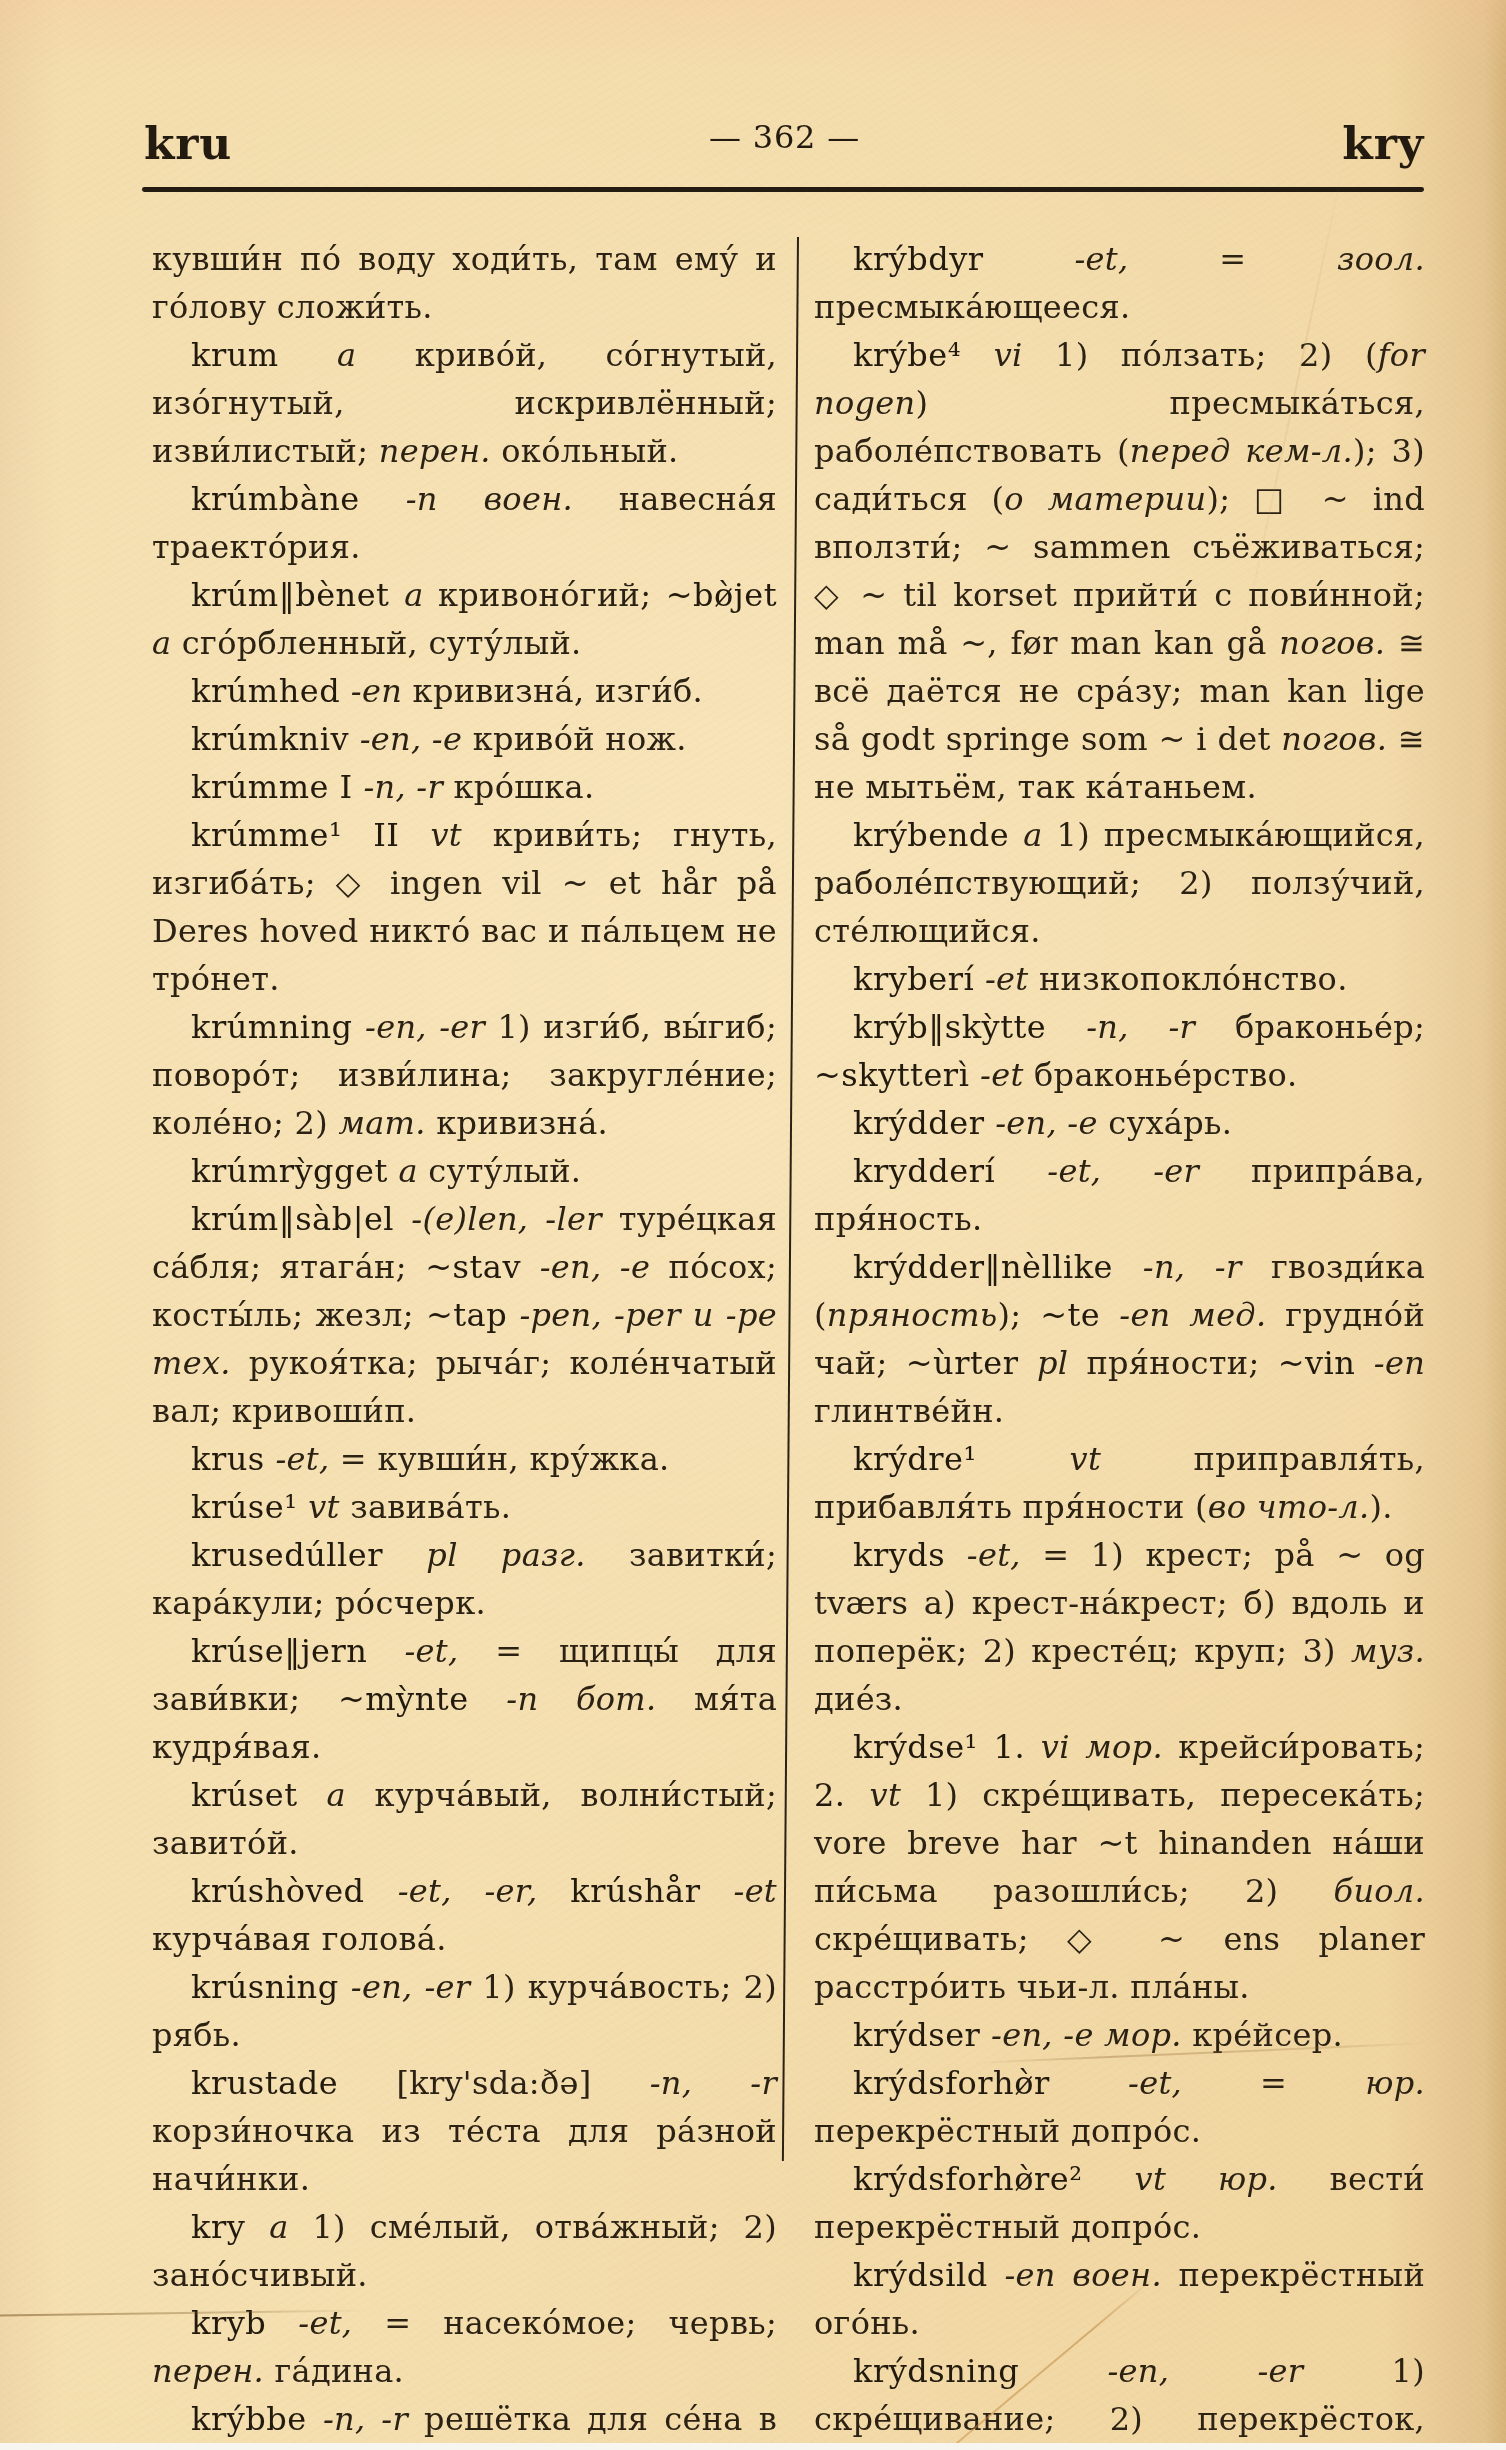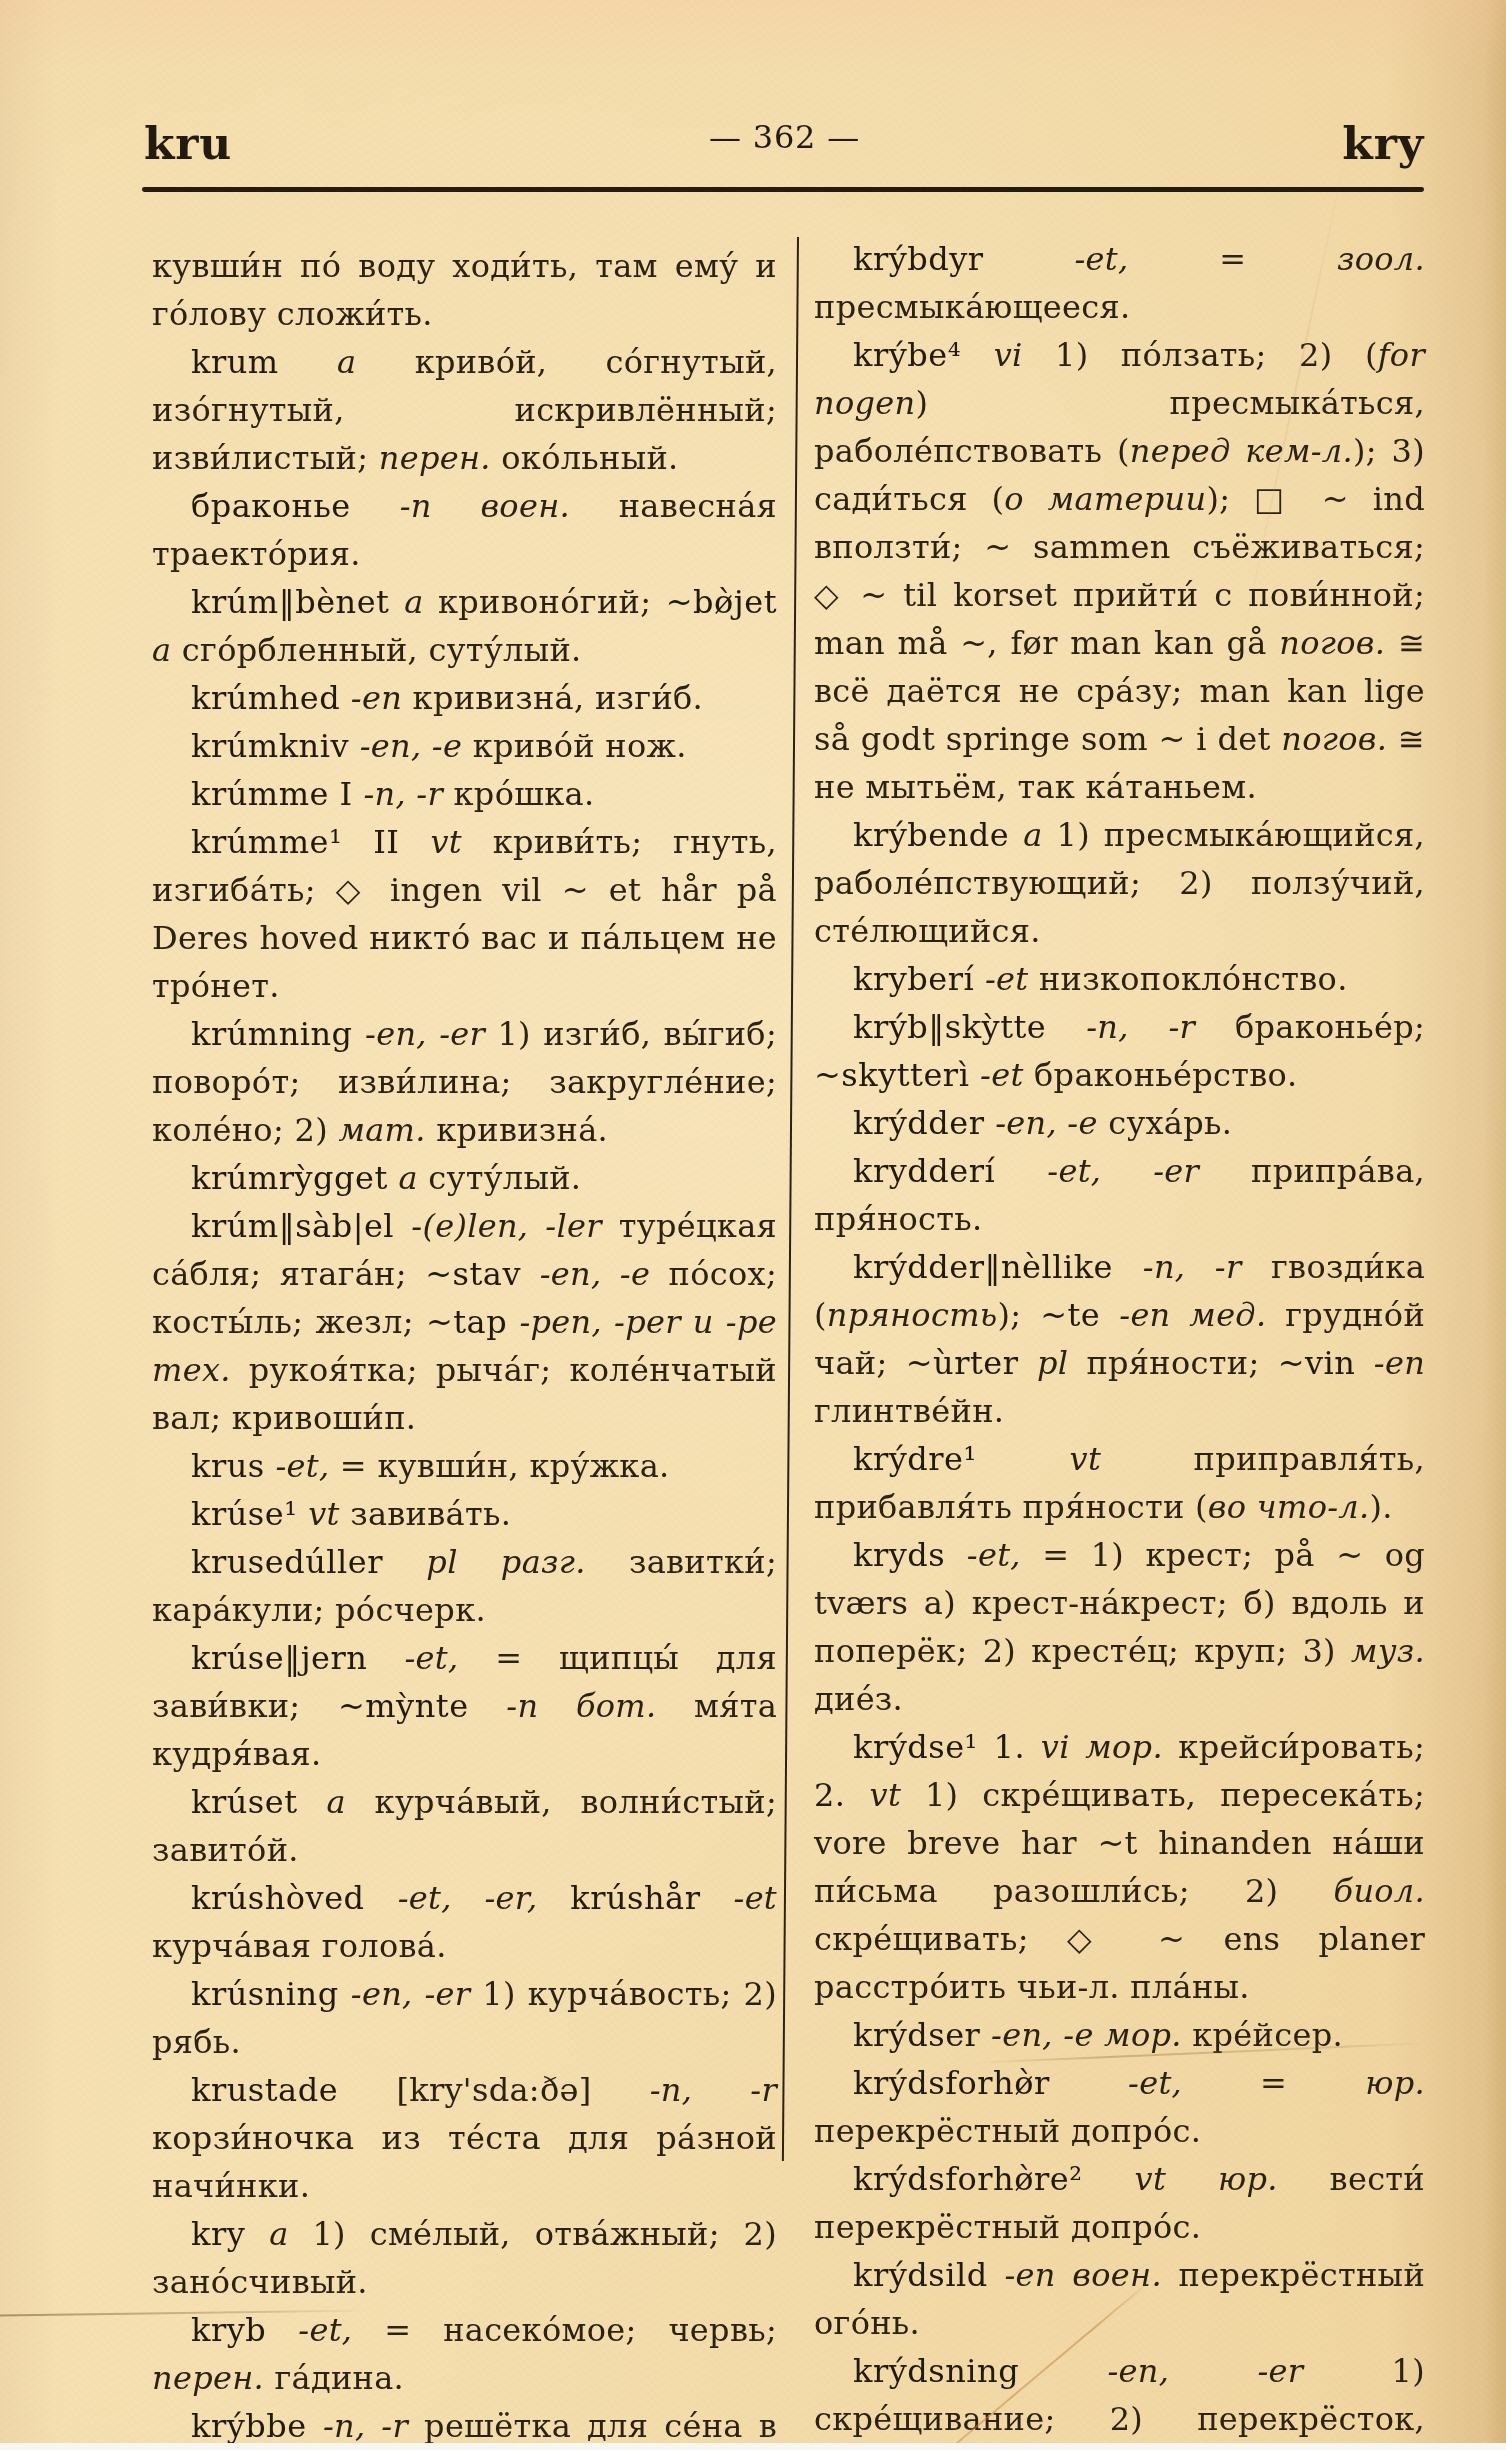--- a/index.html
+++ b/index.html
@@ -33,21 +33,21 @@
     position:absolute;left:797px;top:237px;width:2.4px;height:1924px;background:#2b2215;
     transform:rotate(0.45deg);transform-origin:top center;
   }
   .col{
     position:absolute;top:235px;font-size:32px;line-height:48px;letter-spacing:0.3px;
     color:#2c2214;text-align:justify;
   }
   .col-left{left:152px;width:625px;}
   .col-right{left:814px;width:611px;}
   .entry{margin:0;text-indent:39px;}
-  .entry.cont{text-indent:0;margin-top:7px;}
+  .entry.cont{text-indent:0;}
   .entry b{font-weight:400;color:#231a0e;letter-spacing:0.5px;}
   .entry i{font-style:italic;}
   .crease{position:absolute;pointer-events:none;}
   .crease-h{left:0;top:2312px;width:369px;height:2.4px;
     background:linear-gradient(90deg, rgba(122,86,35,.55), rgba(122,86,35,.25) 70%, rgba(122,86,35,0));
     transform:rotate(-0.8deg);}
   .crease-d1{left:1154px;top:2277px;width:2.4px;height:259px;
     background:linear-gradient(180deg, rgba(0,0,0,0), rgba(176,117,48,.45) 30%, rgba(200,140,60,.5));
     transform:rotate(50deg);transform-origin:top center;}
   .crease-d2{left:973px;top:2052px;width:456px;height:1.6px;
@@ -67,21 +67,21 @@
 <div class="hdr hdr-left ink">kru</div>
 <div class="hdr hdr-center ink">— 362 —</div>
 <div class="hdr hdr-right ink">kry</div>
 
 <div class="rule"></div>
 <div class="divider"></div>
 
 <div class="col col-left">
     <p class="entry cont"><span>кувши́н по́ воду ходи́ть, там ему́ и го́лову сложи́ть.</span></p>
     <p class="entry"><b>krum </b><i>a </i><span>криво́й, со́гнутый, изо́гнутый, искривлённый; изви́листый; </span><i>перен.</i><span> око́льный.</span></p>
-    <p class="entry"><b>браконье </b><i>-n воен.</i><span> навесна́я траекто́рия.</span></p>
+    <p class="entry"><b>krúmbàne </b><i>-n воен.</i><span> навесна́я траекто́рия.</span></p>
     <p class="entry"><b>krúm‖bènet </b><i>a </i><span>кривоно́гий; </span><b>~bø̀jet </b><i>a </i><span>сго́рбленный, суту́лый.</span></p>
     <p class="entry"><b>krúmhed </b><i>-en </i><span>кривизна́, изги́б.</span></p>
     <p class="entry"><b>krúmkniv </b><i>-en, -e </i><span>криво́й нож.</span></p>
     <p class="entry"><b>krúmme I </b><i>-n, -r </i><span>кро́шка.</span></p>
     <p class="entry"><b>krúmme¹ II </b><i>vt </i><span>криви́ть; гнуть, изгиба́ть; ◇ ingen vil ~ et hår på Deres hoved никто́ вас и па́льцем не тро́нет.</span></p>
     <p class="entry"><b>krúmning </b><i>-en, -er </i><span>1) изги́б, вы́гиб; поворо́т; изви́лина; закругле́ние; коле́но; 2) </span><i>мат.</i><span> кривизна́.</span></p>
     <p class="entry"><b>krúmrỳgget </b><i>a </i><span>суту́лый.</span></p>
     <p class="entry"><b>krúm‖sàb|el </b><i>-(e)len, -ler </i><span>туре́цкая са́бля; ятага́н; </span><b>~stav </b><i>-en, -e </i><span>по́сох; косты́ль; жезл; </span><b>~tap </b><i>-pen, -per и -pe тех.</i><span> рукоя́тка; рыча́г; коле́нчатый вал; кривоши́п.</span></p>
     <p class="entry"><b>krus </b><i>-et,</i><span> = кувши́н, кру́жка.</span></p>
     <p class="entry"><b>krúse¹ </b><i>vt </i><span>завива́ть.</span></p>

